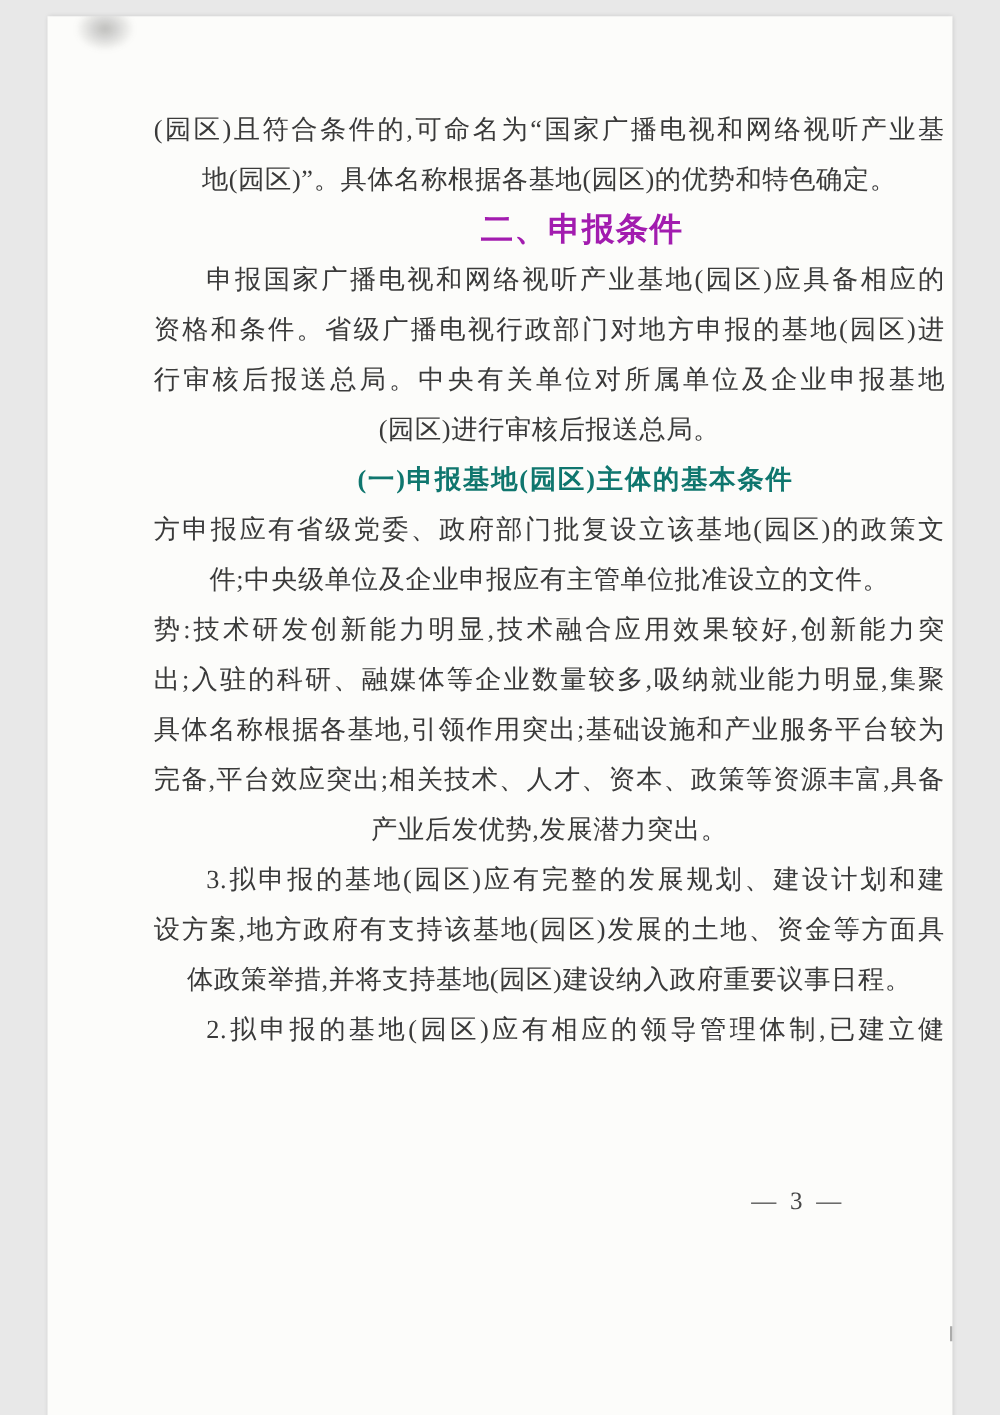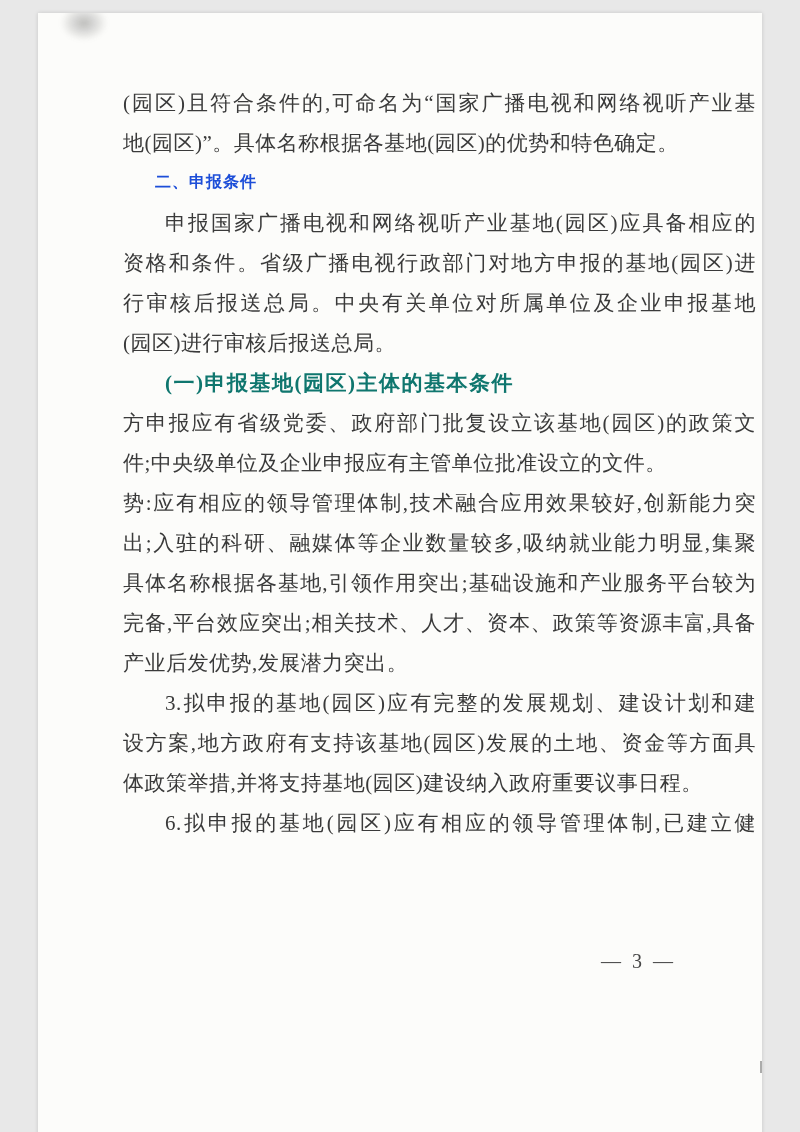--- a/index.html
+++ b/index.html
@@ -18,28 +18,29 @@
     left:85px;top:70px;width:633px;
   }
   .block{margin:0;padding:0;}
   .line{
     font-size:21px;
     height:40px;
     line-height:40px;
     letter-spacing:.5px;
     overflow:hidden;
     white-space:normal;
+    text-align:center;
   }
   .line.indent{text-indent:2em;}
   .line.fill{text-align:justify;text-align-last:justify;}
   .heading .line{
-    font-family:Liberation Mono, monospace;
+    font-family:Liberation Sans, sans-serif;
     font-weight:bold;
-    font-size:16px;
-    color:#1d4ed8;
+    font-size:26px;
+    color:#a21caf;
     letter-spacing:1px;
   }
   .subheading .line{
     font-weight:bold;
     font-size:21px;
     color:#0f766e;
     letter-spacing:1.5px;
   }
   .pageno{
     position:absolute;
@@ -87,30 +88,30 @@
         <div class="line">(园区)进行审核后报送总局。</div>
       </div>
       <div class="block subheading">
         <div class="line indent">(一)申报基地(园区)主体的基本条件</div>
       </div>
       <div class="block paragraph">
         <div class="line fill">方申报应有省级党委、政府部门批复设立该基地(园区)的政策文</div>
         <div class="line">件;中央级单位及企业申报应有主管单位批准设立的文件。</div>
       </div>
       <div class="block paragraph">
-        <div class="line fill">势:应有相应的领导管理体制,技术融合应用效果较好,创新能力突</div>
+        <div class="line fill">势:技术研发创新能力明显,技术融合应用效果较好,创新能力突</div>
         <div class="line fill">出;入驻的科研、融媒体等企业数量较多,吸纳就业能力明显,集聚</div>
         <div class="line fill">具体名称根据各基地,引领作用突出;基础设施和产业服务平台较为</div>
         <div class="line fill">完备,平台效应突出;相关技术、人才、资本、政策等资源丰富,具备</div>
         <div class="line">产业后发优势,发展潜力突出。</div>
       </div>
       <div class="block paragraph">
         <div class="line indent fill">3.拟申报的基地(园区)应有完整的发展规划、建设计划和建</div>
         <div class="line fill">设方案,地方政府有支持该基地(园区)发展的土地、资金等方面具</div>
         <div class="line">体政策举措,并将支持基地(园区)建设纳入政府重要议事日程。</div>
       </div>
       <div class="block paragraph">
-        <div class="line indent fill">6.拟申报的基地(园区)应有相应的领导管理体制,已建立健</div>
+        <div class="line indent fill">2.拟申报的基地(园区)应有相应的领导管理体制,已建立健</div>
       </div>
     </div>
 
   <div class="pageno">— 3 —</div>
 </div>
 
 </body></html>

